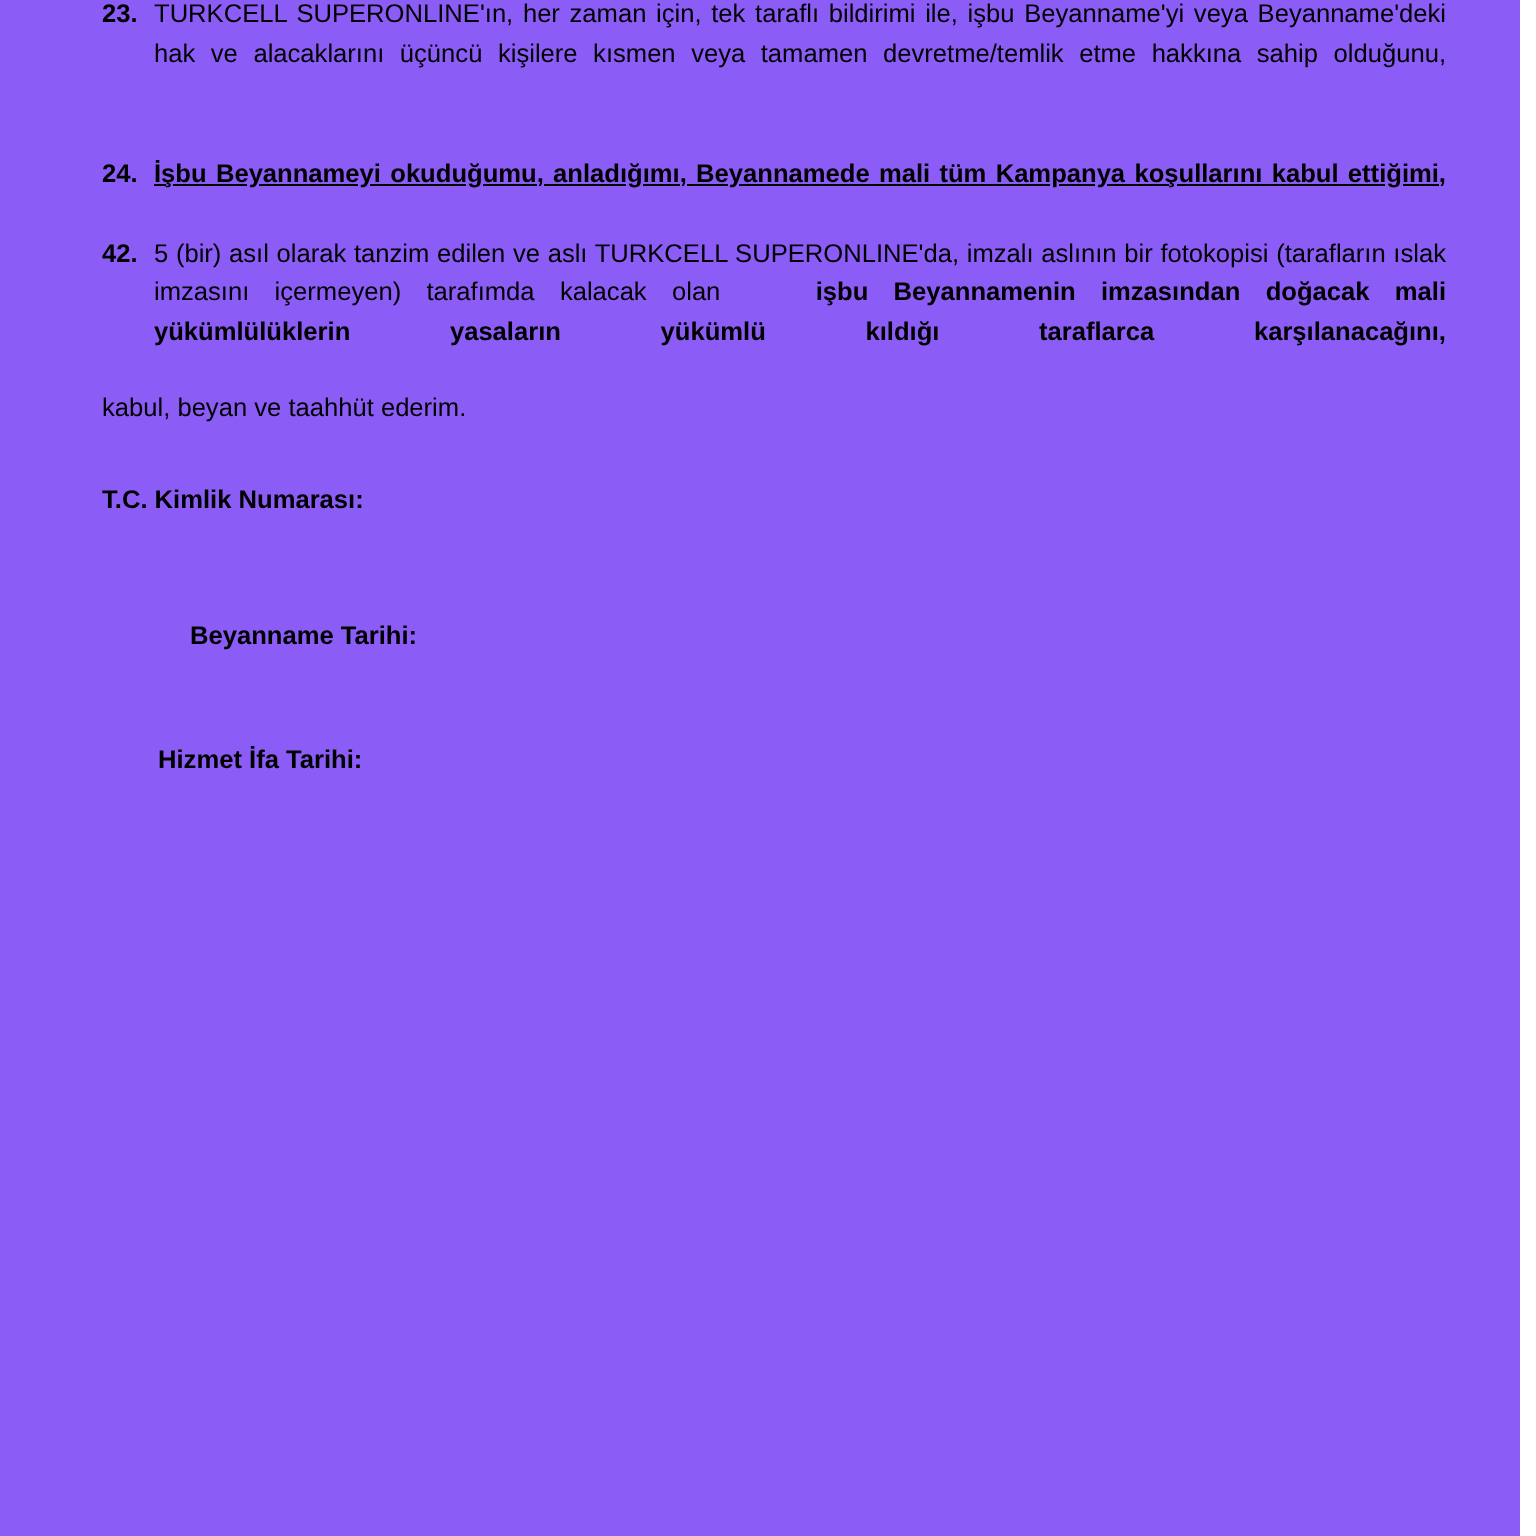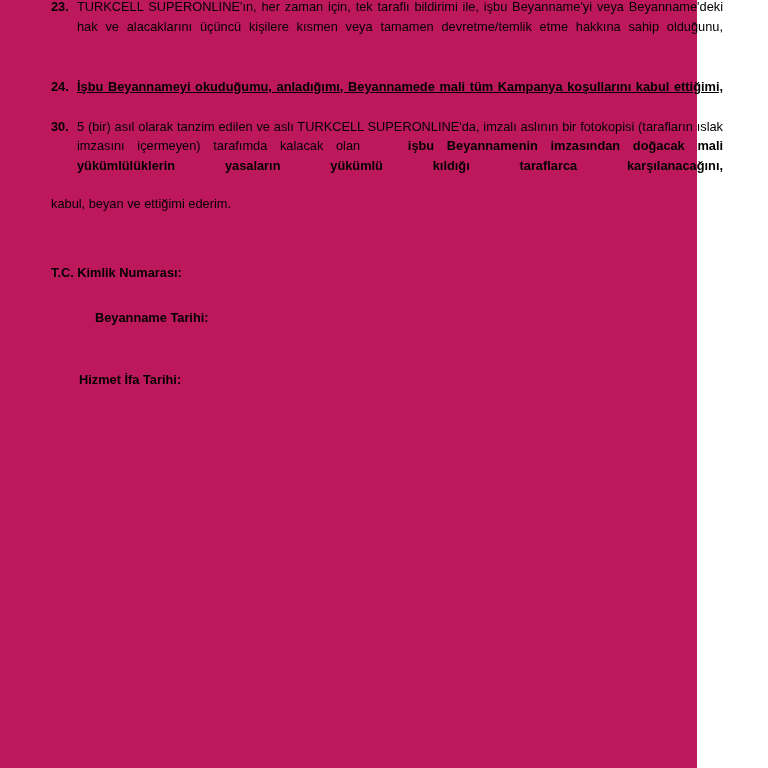--- a/index.html
+++ b/index.html
@@ -15,23 +15,23 @@
     overflow: hidden;
     font-family: "Liberation Sans", sans-serif;
     color: #000000;
     -webkit-font-smoothing: antialiased;
   }
 
   .page {
     position: absolute;
     left: 0;
     top: 0;
-    width: 697px;
+    width: 760px;
     height: 768px;
-    background: #be185d;
+    background: #8b5cf6;
   }
 
   
   .clause-list {
     position: absolute;
     left: 51px;
     top: -3px;
     width: 672px;   
   }
 
@@ -94,21 +94,21 @@
 
   
   .field-label {
     position: absolute;
     left: 51px;
     font-size: 12.8px;
     line-height: 19.9px;
     font-weight: bold;
     white-space: nowrap;
   }
-  .field-label.f1 { top: 263px; }
+  .field-label.f1 { top: 240px; }
   .field-label.f2 { top: 308px; padding-left: 44px; }
   .field-label.f3 { top: 370px; padding-left: 28px; }
 </style>
 </head>
 <body>
 
 <div class="page">
 
   <div class="clause-list">
 
@@ -116,25 +116,25 @@
       <span class="num">23.</span>
       <span class="body"><span>TURKCELL SUPERONLINE'ın, her zaman için, tek taraflı bildirimi ile, işbu Beyanname'yi veya Beyanname'deki hak ve alacaklarını üçüncü kişilere kısmen veya tamamen devretme/temlik etme hakkına sahip olduğunu,</span></span>
     </div>
 
     <div class="clause c24 bold">
       <span class="num">24.</span>
       <span class="body"><span>İşbu Beyannameyi okuduğumu, anladığımı, Beyannamede mali tüm Kampanya koşullarını kabul ettiğimi,</span></span>
     </div>
 
     <div class="clause c25">
-      <span class="num">30.</span>
+      <span class="num">42.</span>
       <span class="body"><span>5 (bir) asıl olarak tanzim edilen ve aslı TURKCELL SUPERONLINE'da, imzalı aslının bir fotokopisi (tarafların ıslak imzasını içermeyen) tarafımda kalacak olan </span><strong class="em">işbu Beyannamenin imzasından doğacak mali yükümlülüklerin yasaların yükümlü kıldığı taraflarca karşılanacağını,</strong></span>
     </div>
 
   </div>
 
-  <div class="closing">kabul, beyan ve ettiğimi ederim.</div>
+  <div class="closing">kabul, beyan ve taahhüt ederim.</div>
 
   <div class="field-label f1">T.C. Kimlik Numarası:</div>
   <div class="field-label f2">Beyanname Tarihi:</div>
   <div class="field-label f3">Hizmet İfa Tarihi:</div>
 
 </div>
 
 </body></html>

